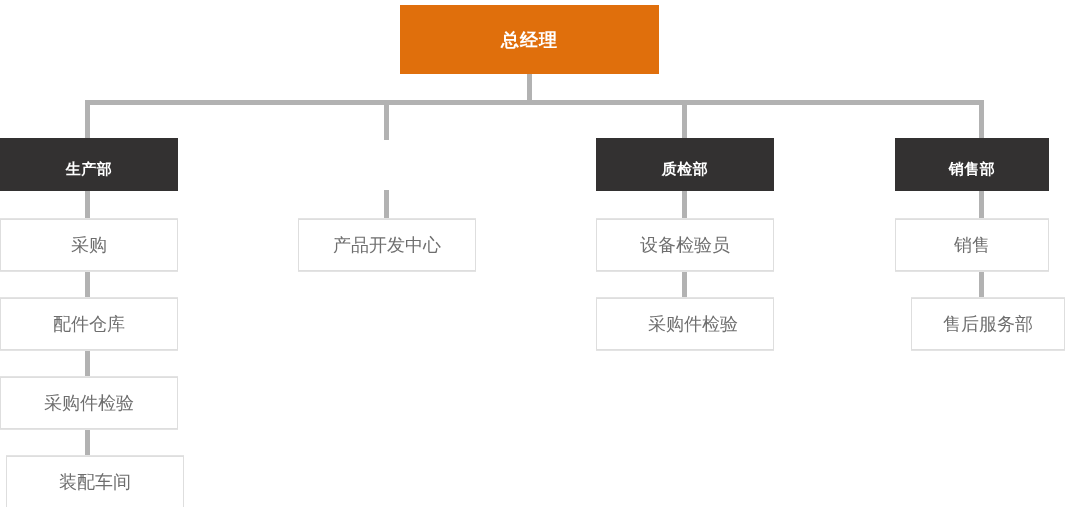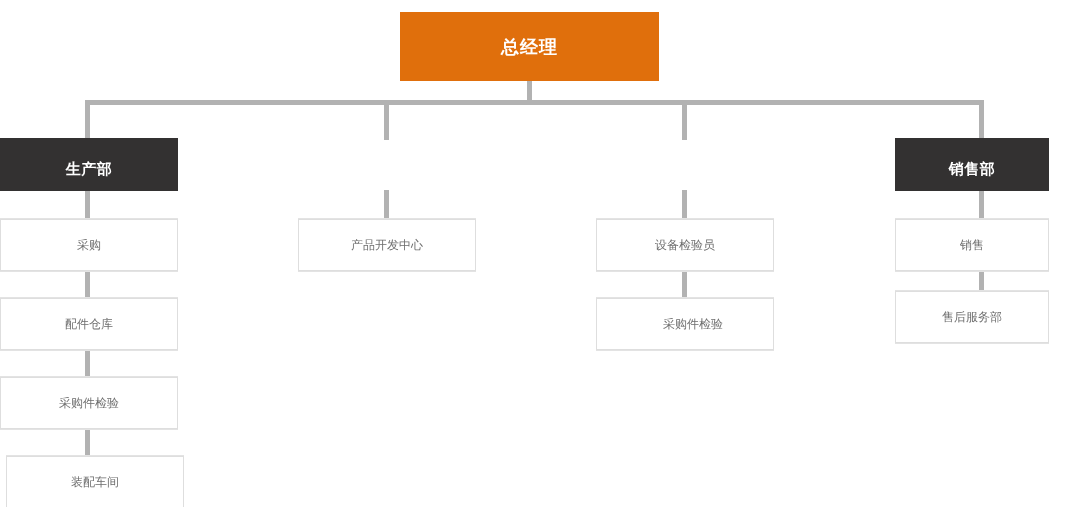--- a/index.html
+++ b/index.html
@@ -24,21 +24,21 @@
     position: absolute;
     background: #b2b2b2;
   }
   .conn-v { width: 5px; }
   .conn-h { height: 5px; }
 
   
   .node-root {
     position: absolute;
     left: 400px;
-    top: 12px;
+    top: 5px;
     width: 259px;
     height: 69px;
     background: #e06f0c;
     display: flex;
     align-items: center;
     justify-content: center;
     box-sizing: border-box;
   }
   .node-root .node-label {
     color: #ffffff;
@@ -75,21 +75,21 @@
     background: #ffffff;
     border: 1px solid #dedede;
     box-shadow: 0 1px 0 0 #e3e3e3, 0 -1px 0 0 #e3e3e3;
     display: flex;
     align-items: center;
     justify-content: center;
     box-sizing: border-box;
   }
   .node-sub .node-label {
     color: #6e6e6e;
-    font-size: 12px;
+    font-size: 18px;
     line-height: 1;
   }
 
   
   .col-0 { left: 0px;   width: 178px; }
   .col-1 { left: 298px; width: 178px; }
   .col-2 { left: 596px; width: 178px; }
   .col-3 { left: 895px; width: 154px; }
 </style>
 </head>
@@ -118,20 +118,23 @@
   <div class="conn conn-v" style="left:979px; top:190px; width:5px; height:30px;"></div>
   <div class="conn conn-v" style="left:979px; top:270px; width:5px; height:29px;"></div>
 
   <div class="node-root">
     <span class="node-label">总经理</span>
   </div>
 
   <div class="node-dept col-0">
     <span class="node-label">生产部</span>
   </div>
+  <div class="node-dept col-2">
+    <span class="node-label">质检部</span>
+  </div>
   <div class="node-dept col-3">
     <span class="node-label">销售部</span>
   </div>
 
   <div class="node-sub col-0" style="top:219px;">
     <span class="node-label">采购</span>
   </div>
   <div class="node-sub col-0" style="top:298px;">
     <span class="node-label">配件仓库</span>
   </div>
@@ -149,17 +152,17 @@
   <div class="node-sub col-2" style="top:219px;">
     <span class="node-label">设备检验员</span>
   </div>
   <div class="node-sub col-2" style="top:298px;padding-left:16px;">
     <span class="node-label">采购件检验</span>
   </div>
 
   <div class="node-sub col-3" style="top:219px;">
     <span class="node-label">销售</span>
   </div>
-  <div class="node-sub col-3" style="top:291px;">
+  <div class="node-sub col-3" style="top:298px;margin-left:16px;">
     <span class="node-label">售后服务部</span>
   </div>
 
 </div>
 
 </body></html>

